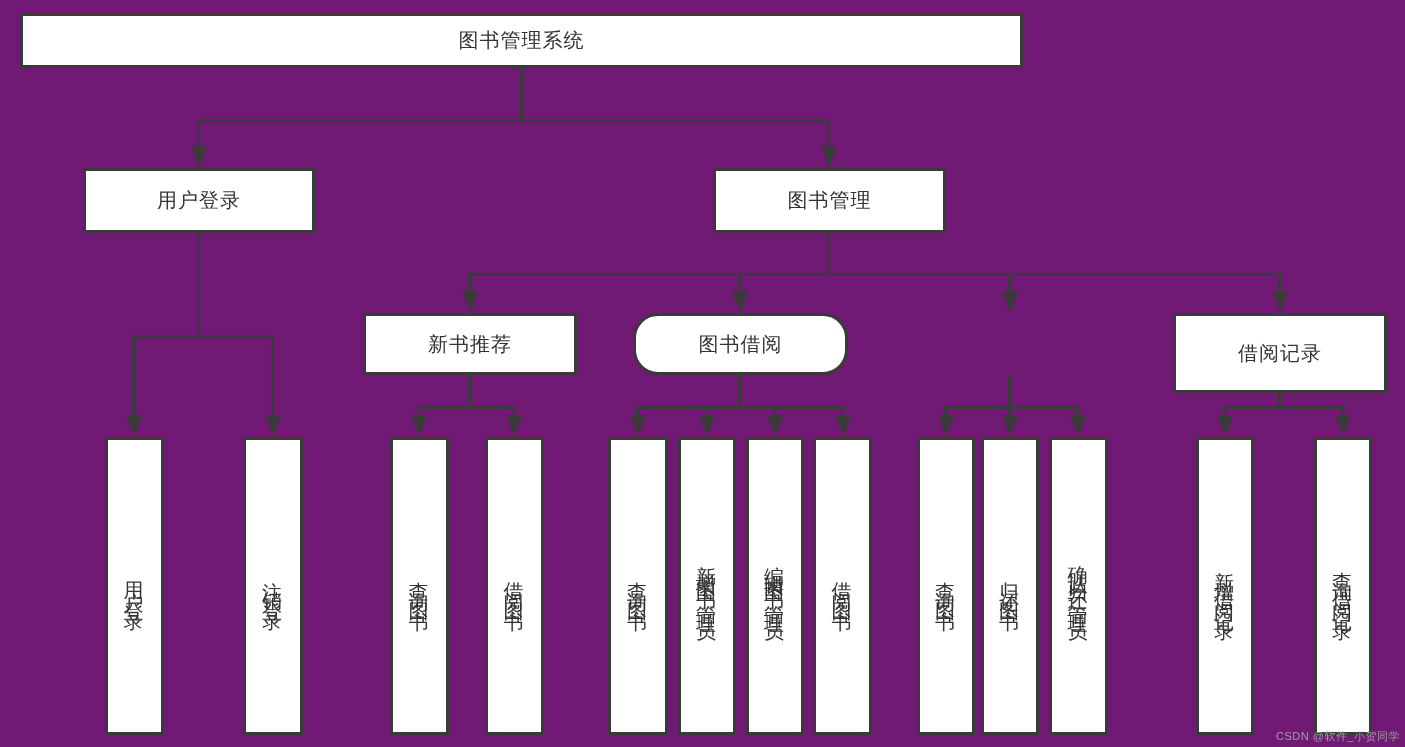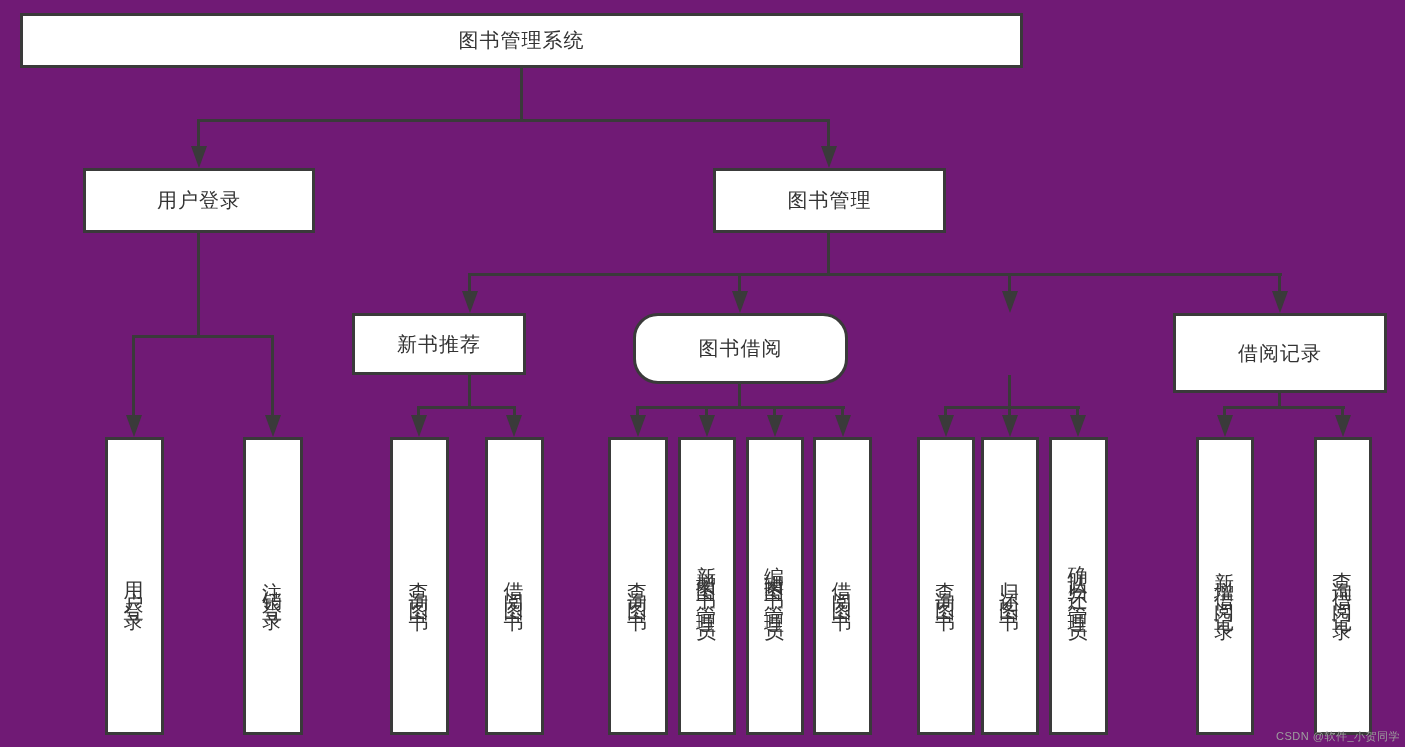--- a/index.html
+++ b/index.html
@@ -31,22 +31,22 @@
 </head>
 <body>
 
 <div id="canvas">
 
   <div class="box" style="left:20px;top:13px;width:1003px;height:55px;">图书管理系统</div>
 
   <div class="box" style="left:83px;top:168px;width:232px;height:65px;">用户登录</div>
   <div class="box" style="left:713px;top:168px;width:233px;height:65px;">图书管理</div>
 
-  <div class="box" style="left:352px;top:313px;width:174px;height:62px;">新书推荐</div>
-  <div class="box" style="left:633px;top:313px;width:215px;height:71px;border-radius:25px;">图书借阅</div>
+  <div class="box" style="left:363px;top:313px;width:214px;height:62px;">新书推荐</div>
+  <div class="box" style="left:633px;top:313px;width:215px;height:62px;border-radius:25px;">图书借阅</div>
   <div class="box" style="left:1173px;top:313px;width:214px;height:80px;">借阅记录</div>
 
   <div class="box vbox" style="left:105px;top:437px;width:59px;height:298px;">用户登录</div>
   <div class="box vbox" style="left:243px;top:437px;width:60px;height:298px;">注销登录</div>
 
   <div class="box vbox" style="left:390px;top:437px;width:59px;height:298px;">查询图书</div>
   <div class="box vbox" style="left:485px;top:437px;width:59px;height:298px;">借阅图书</div>
 
   <div class="box vbox" style="left:608px;top:437px;width:60px;height:298px;">查询图书</div>
   <div class="box vbox" style="left:678px;top:437px;width:58px;height:298px;letter-spacing:8px;">新增图书（管理员）</div>

